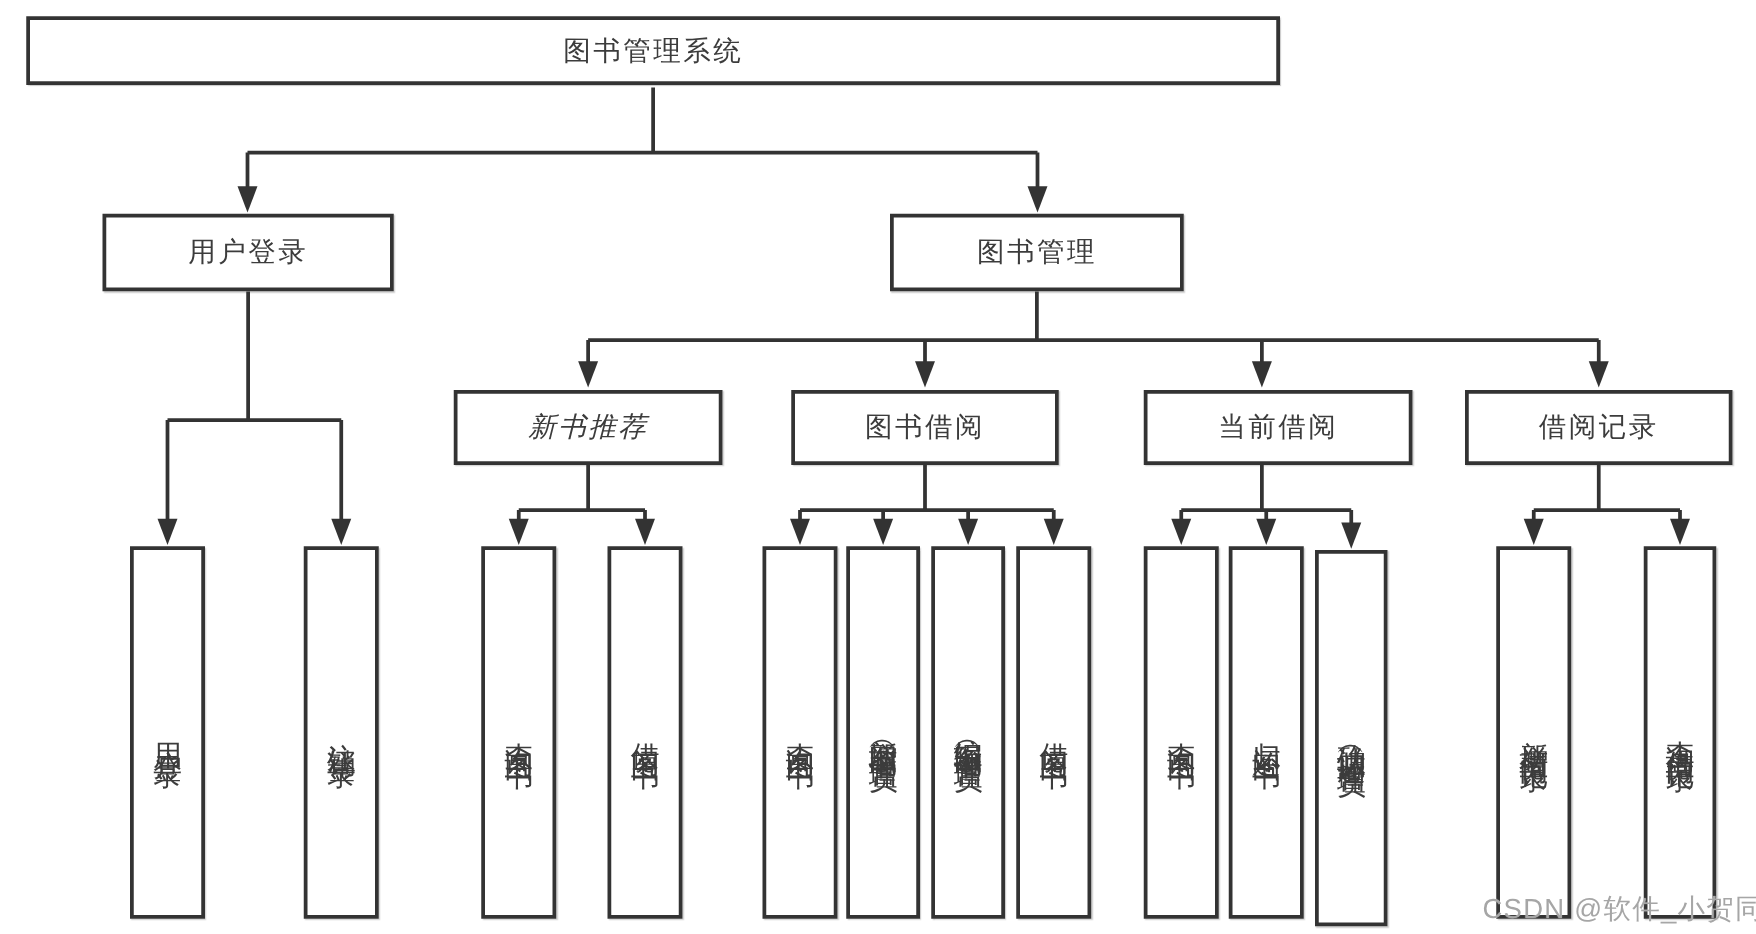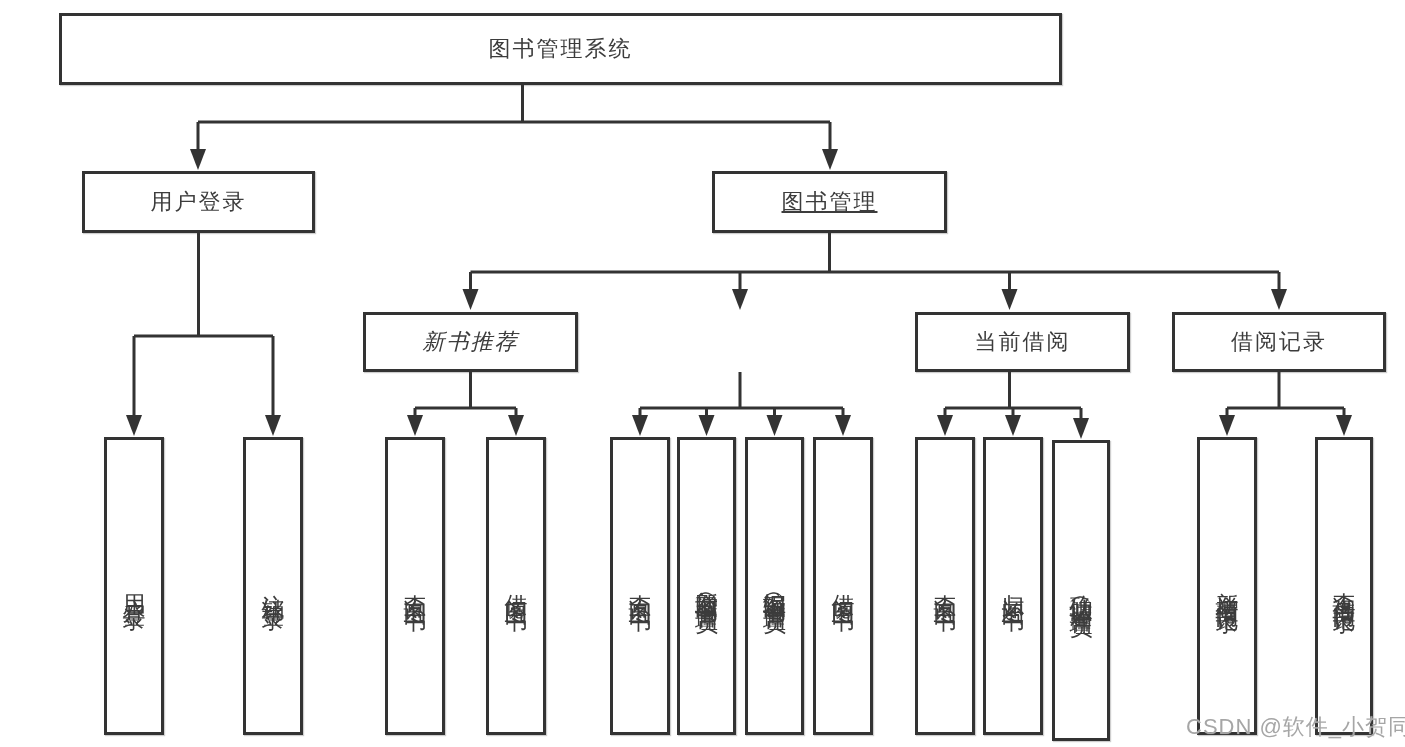--- a/index.html
+++ b/index.html
@@ -96,26 +96,27 @@
       <polygon points="766.5,415 782.5,415 774.5,436"></polygon>
       <polygon points="835,415 851,415 843,436"></polygon>
       <polygon points="937,415 953,415 945,436"></polygon>
       <polygon points="1005,415 1021,415 1013,436"></polygon>
       <polygon points="1073,418 1089,418 1081,439"></polygon>
       <polygon points="1219,415 1235,415 1227,436"></polygon>
       <polygon points="1336,415 1352,415 1344,436"></polygon>
     </g>
   </svg>
 
-  <div class="hbox" style="left:21px; top:13px; width:1003px; height:72px;margin-left:38px;">图书管理系统</div>
+  <div class="hbox" style="left:21px; top:13px; width:1003px; height:55px;">图书管理系统</div>
 
   <div class="hbox" style="left:82px; top:171px; width:233px; height:62px;">用户登录</div>
-  <div class="hbox" style="left:712px; top:171px; width:235px; height:62px;text-decoration:underline;">图书管理</div>
+  <div class="hbox" style="left:712px; top:171px; width:235px; height:62px;">图书管理</div>
 
   <div class="hbox" style="left:363px; top:312px; width:215px; height:60px;font-style:italic;">新书推荐</div>
+  <div class="hbox" style="left:633px; top:312px; width:214px; height:60px;">图书借阅</div>
   <div class="hbox" style="left:902px; top:312px; width:215px; height:60px;margin-left:13px;">当前借阅</div>
   <div class="hbox" style="left:1172px; top:312px; width:214px; height:60px;">借阅记录</div>
 
   <div class="vbox" style="left:104px; top:437px; width:60px; height:298px;">用户登录</div>
   <div class="vbox" style="left:243px; top:437px; width:60px; height:298px;">注销登录</div>
 
   <div class="vbox" style="left:385px; top:437px; width:60px; height:298px;">查询图书</div>
   <div class="vbox" style="left:486px; top:437px; width:60px; height:298px;">借阅图书</div>
 
   <div class="vbox" style="left:610px; top:437px; width:60px; height:298px;">查询图书</div>

